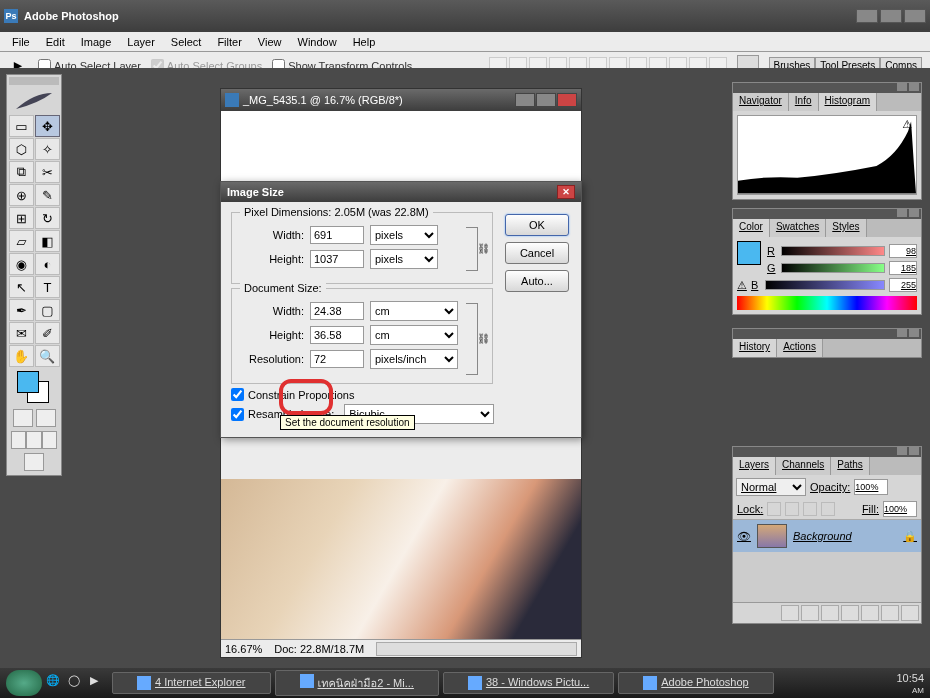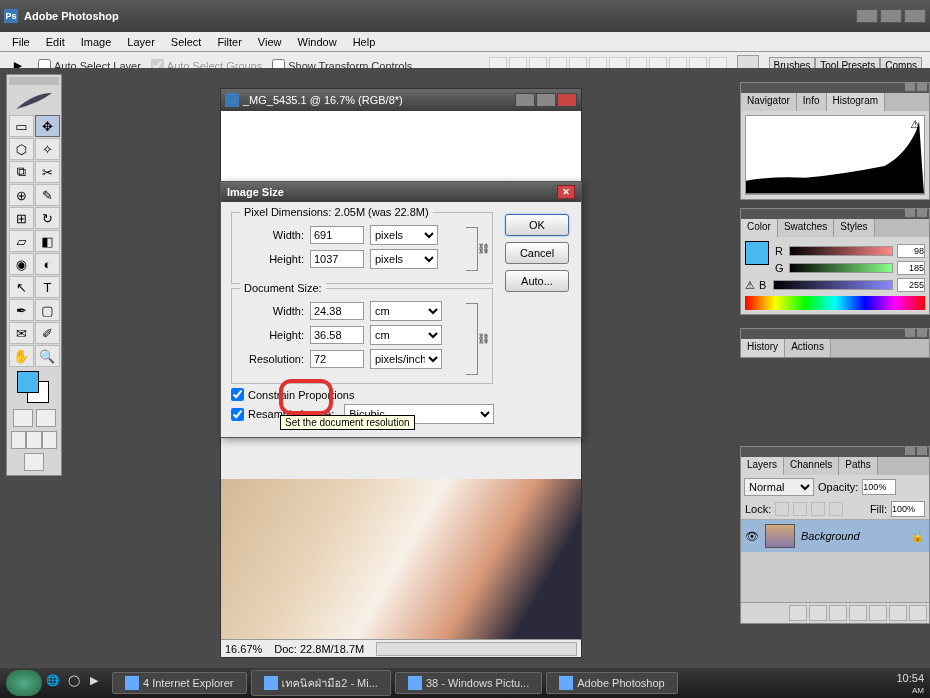--- a/index.html
+++ b/index.html
@@ -59,34 +59,34 @@
 .dialog { position: absolute; left: 220px; top: 113px; width: 362px; background: #ececec; border: 1px solid #555; box-shadow: 2px 2px 8px rgba(0,0,0,0.4); z-index: 10; }
 .dialog-titlebar { background: linear-gradient(#6a6a6a, #3d3d3d); height: 20px; display: flex; align-items: center; padding: 0 6px; color: #fff; font-weight: bold; }
 .dialog-titlebar .close { margin-left: auto; width: 18px; height: 14px; background: #c44; border: 1px solid #822; display: flex; align-items: center; justify-content: center; color: #fff; font-size: 9px; }
 .dialog-body { padding: 10px; position: relative; }
 .fieldset { border: 1px solid #bbb; padding: 8px 10px 10px; margin-bottom: 4px; position: relative; }
 .fieldset .legend { position: absolute; top: -7px; left: 8px; background: #ececec; padding: 0 4px; }
 .field-row { display: flex; align-items: center; gap: 6px; margin: 4px 0; }
 .field-row label { width: 62px; text-align: right; }
 .field-row input[type=text] { width: 54px; height: 18px; border: 1px solid #999; padding: 0 3px; background: #fff; }
 .field-row select { width: 68px; height: 20px; border: 1px solid #999; background: #fff; }
-.field-row select.wide { width: 72px; }
+.field-row select.wide { width: 88px; }
 .link-bracket { position: absolute; right: 14px; top: 14px; width: 12px; height: 44px; border-right: 1px solid #888; border-top: 1px solid #888; border-bottom: 1px solid #888; }
 .link-bracket.tall { height: 72px; }
 .link-icon { position: absolute; right: 2px; top: 30px; font-size: 10px; }
 .dialog-buttons { position: absolute; right: 12px; top: 12px; display: flex; flex-direction: column; gap: 6px; }
 .dialog-buttons button { width: 64px; height: 22px; border: 1px solid #777; background: linear-gradient(#fefefe, #d8d8d8); border-radius: 3px; cursor: pointer; }
 .dialog-buttons button.primary { border: 1px solid #46a; box-shadow: 0 0 2px #6af; }
 .check-row { display: flex; align-items: center; gap: 4px; margin: 3px 0; }
 .resample-select { width: 150px; height: 20px; border: 1px solid #999; background: #fff; margin-left: 6px; }
 .red-circle { position: absolute; left: 58px; top: 177px; width: 54px; height: 36px; border: 4px solid #e03030; border-radius: 12px; pointer-events: none; }
 .tooltip { position: absolute; left: 59px; top: 213px; background: #ffffe1; border: 1px solid #000; padding: 1px 4px; font-size: 10px; }
 
 
-.panel { position: absolute; right: 0; background: #d6d6d6; border: 1px solid #888; }
+.panel { position: absolute; right: 8px; background: #d6d6d6; border: 1px solid #888; text-decoration: underline; }
 .panel .panel-grip { height: 10px; background: #555; display: flex; justify-content: flex-end; padding: 0 2px; gap: 2px; }
 .panel .panel-grip span { width: 10px; height: 8px; background: #888; }
 .panel .tabs { display: flex; background: #bbb; height: 18px; }
 .panel .tabs span { padding: 2px 6px; background: #ccc; border-right: 1px solid #999; font-size: 10px; cursor: pointer; }
 .panel .tabs span.active { background: #d6d6d6; }
 .panel .content { padding: 4px; }
 
 .panel.nav { top: 14px; width: 190px; }
 .panel.nav .histogram { height: 80px; background: #fff; border: 1px solid #999; position: relative; overflow: hidden; }
 .panel.nav .histogram svg { width: 100%; height: 100%; }
@@ -118,21 +118,21 @@
 .panel.layers .layer-row .name { font-style: italic; }
 .panel.layers .layer-row .lock { margin-left: auto; }
 .panel.layers .empty { height: 50px; background: #ccc; }
 .panel.layers .layer-footer { display: flex; justify-content: flex-end; gap: 2px; padding: 2px; border-top: 1px solid #999; }
 .panel.layers .layer-footer span { width: 18px; height: 16px; border: 1px solid #aaa; background: #ddd; }
 
 
 .taskbar { position: absolute; bottom: 0; left: 0; right: 0; height: 30px; background: linear-gradient(#3a3a3a, #1a1a1a); display: flex; align-items: center; padding: 0 6px; gap: 4px; color: #ddd; }
 .taskbar .start { width: 36px; height: 26px; background: radial-gradient(#5a8, #264); border-radius: 13px; }
 .taskbar .ql { width: 18px; height: 18px; }
-.taskbar .task { padding: 3px 12px; background: #444; border: 1px solid #666; border-radius: 2px; font-size: 10px; display: flex; align-items: center; gap: 4px; }
+.taskbar .task { padding: 3px 24px; background: #444; border: 1px solid #666; border-radius: 2px; font-size: 10px; display: flex; align-items: flex-start; gap: 4px; text-decoration: underline; }
 .taskbar .task .ticon { width: 14px; height: 14px; background: #6af; }
 .taskbar .clock { margin-left: auto; text-align: right; font-size: 10px; }
 </style>
 </head>
 <body>
 
 <div class="titlebar">
   <span class="ps-icon">Ps</span>
   <span class="title">Adobe Photoshop</span>
   <div class="win-btns">

